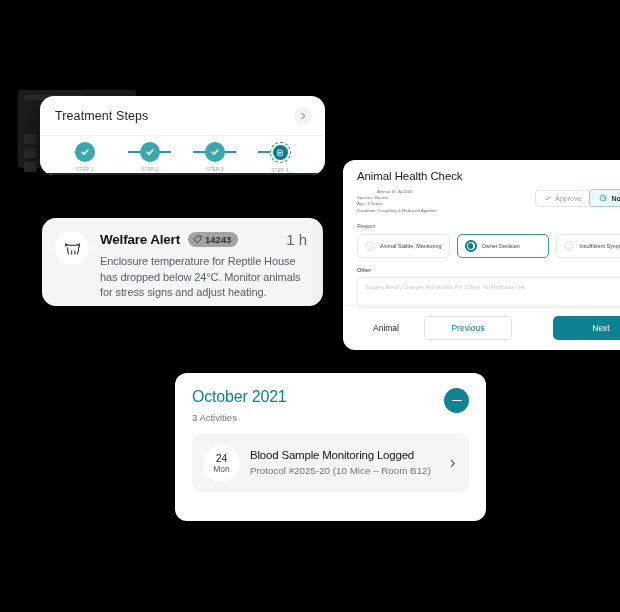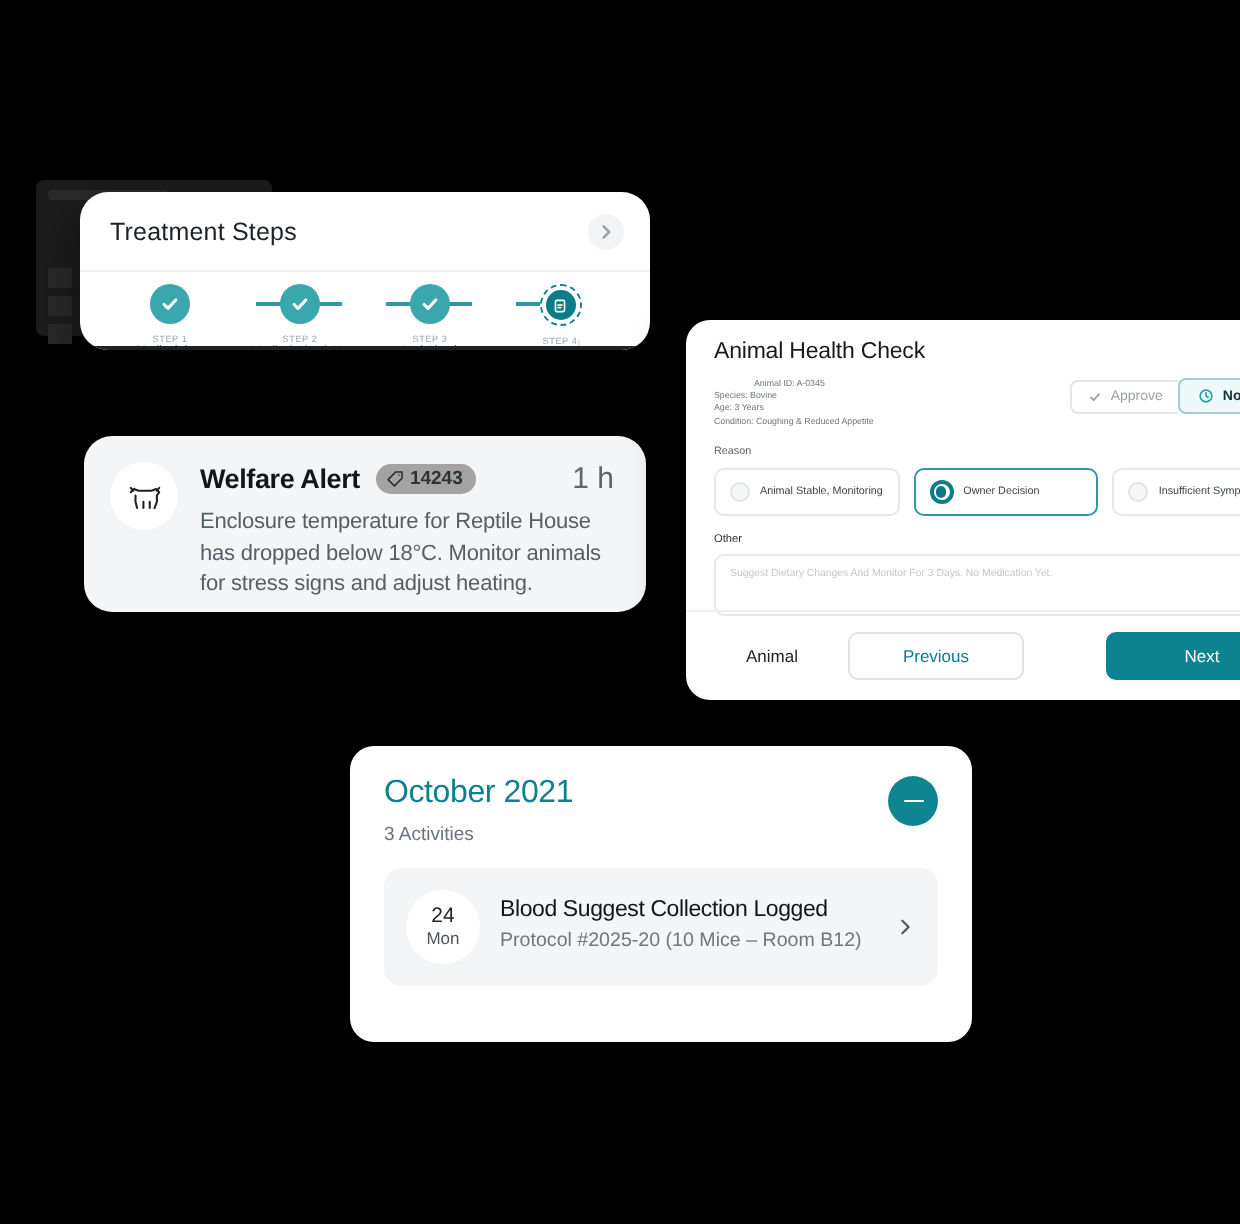--- a/index.html
+++ b/index.html
@@ -216,21 +216,21 @@
           <div class="wa-title">Welfare Alert</div>
           <div class="wa-badge">
             <svg viewBox="0 0 12 12" fill="none" stroke="#2b3338" stroke-width="1.1" stroke-linecap="round" stroke-linejoin="round">
                 <path d="M6.5 1.3 H10.7 V5.5 L5.6 10.6 L1.4 6.4 Z"></path>
                 <circle cx="8.6" cy="3.4" r=".55" fill="#2b3338" stroke="none"></circle>
               </svg>
             <span>14243</span>
           </div>
           <div class="wa-time">1 h</div>
         </div>
-        <div class="wa-body">Enclosure temperature for Reptile House has dropped below 18°C. Monitor animals for stress signs and adjust heating.</div>
+        <div class="wa-body">Enclosure temperature for Reptile House has dropped below 24°C. Monitor animals for stress signs and adjust heating.</div>
       </div>
     </div>
   </div>
 
   <div class="card" id="ahc">
     <div class="ahc-pad">
       <div class="ahc-title">Animal Health Check</div>
       <div class="ahc-row">
         <div class="ahc-meta">
           <div class="first">Animal ID: A-0345</div>
@@ -298,21 +298,21 @@
         <div class="oc-btn">
             <i></i>
           </div>
       </div>
       <div class="act">
         <div class="act-date">
           <div class="act-d">24</div>
           <div class="act-m">Mon</div>
         </div>
         <div class="act-main">
-          <div class="act-t">Blood Suggest Collection Logged</div>
+          <div class="act-t">Blood Sample Monitoring Logged</div>
           <div class="act-s">Protocol #2025-20 (10 Mice – Room B12)</div>
         </div>
         <div class="act-ch">
           <svg viewBox="0 0 10 10" fill="none" stroke="#4d565e" stroke-width="1.2" stroke-linecap="round" stroke-linejoin="round">
               <path d="M3.5 1.5 L7 5 L3.5 8.5"></path>
             </svg>
         </div>
       </div>
     </div>
   </div>

